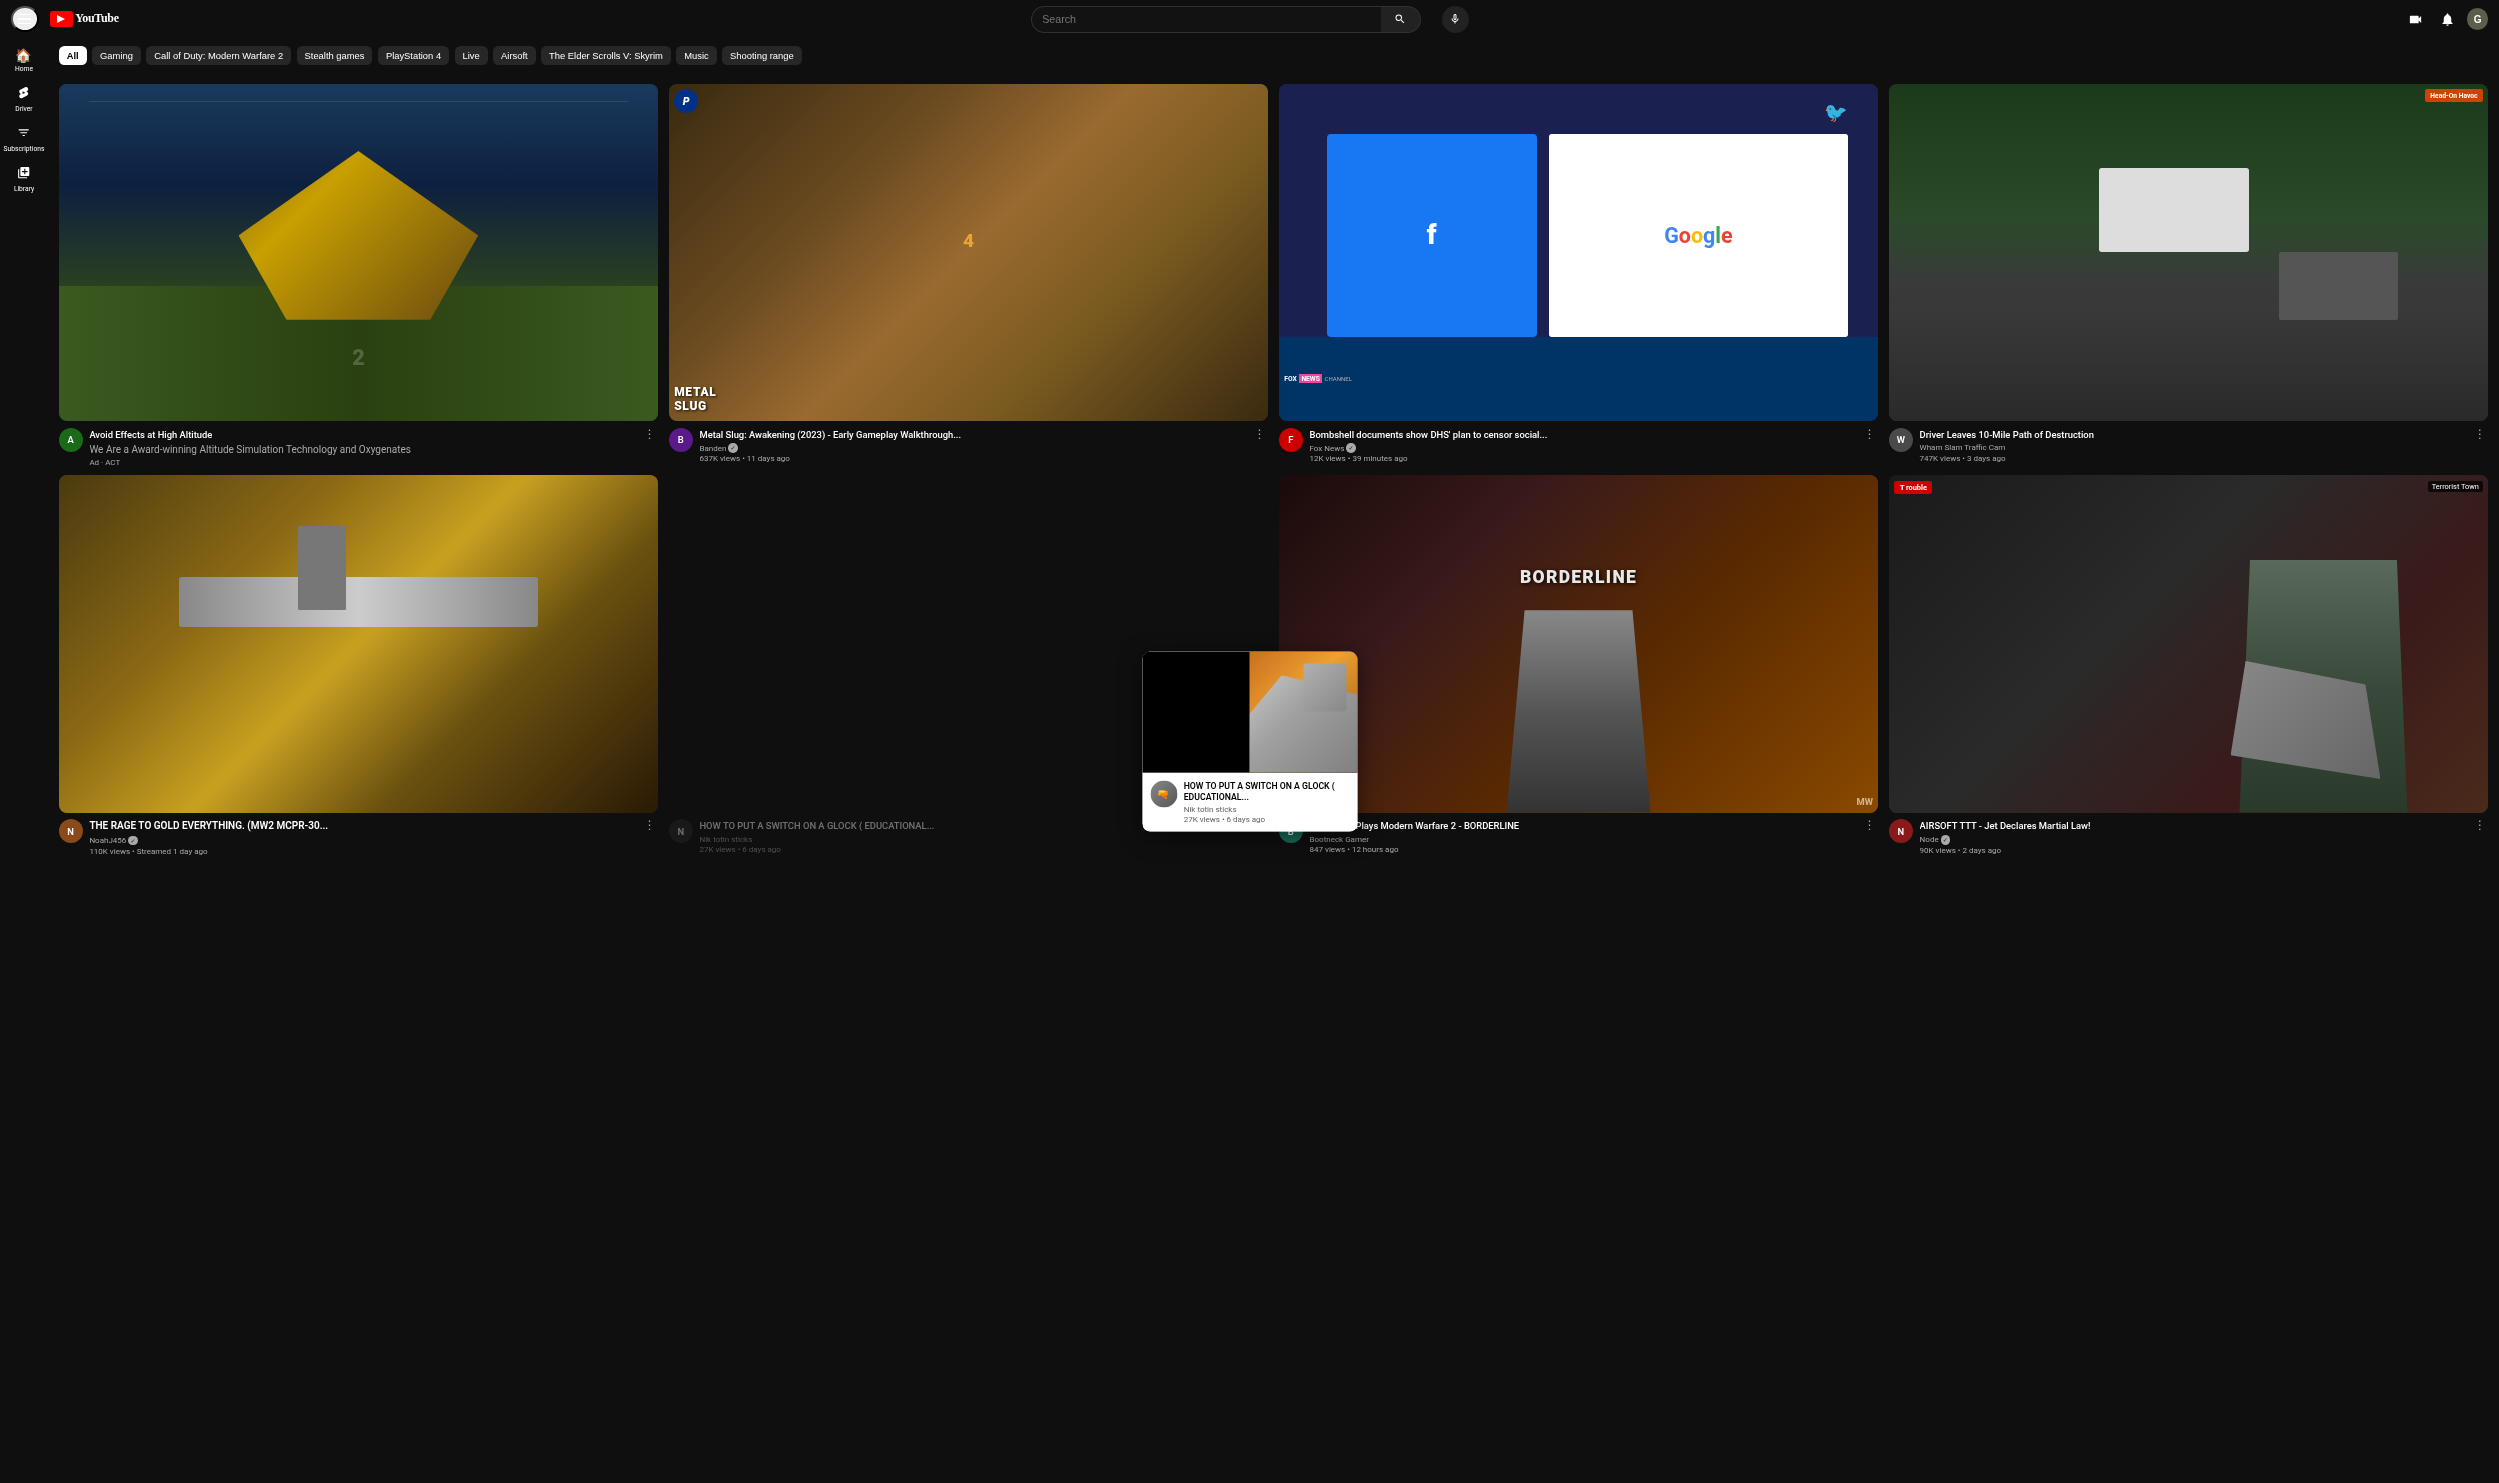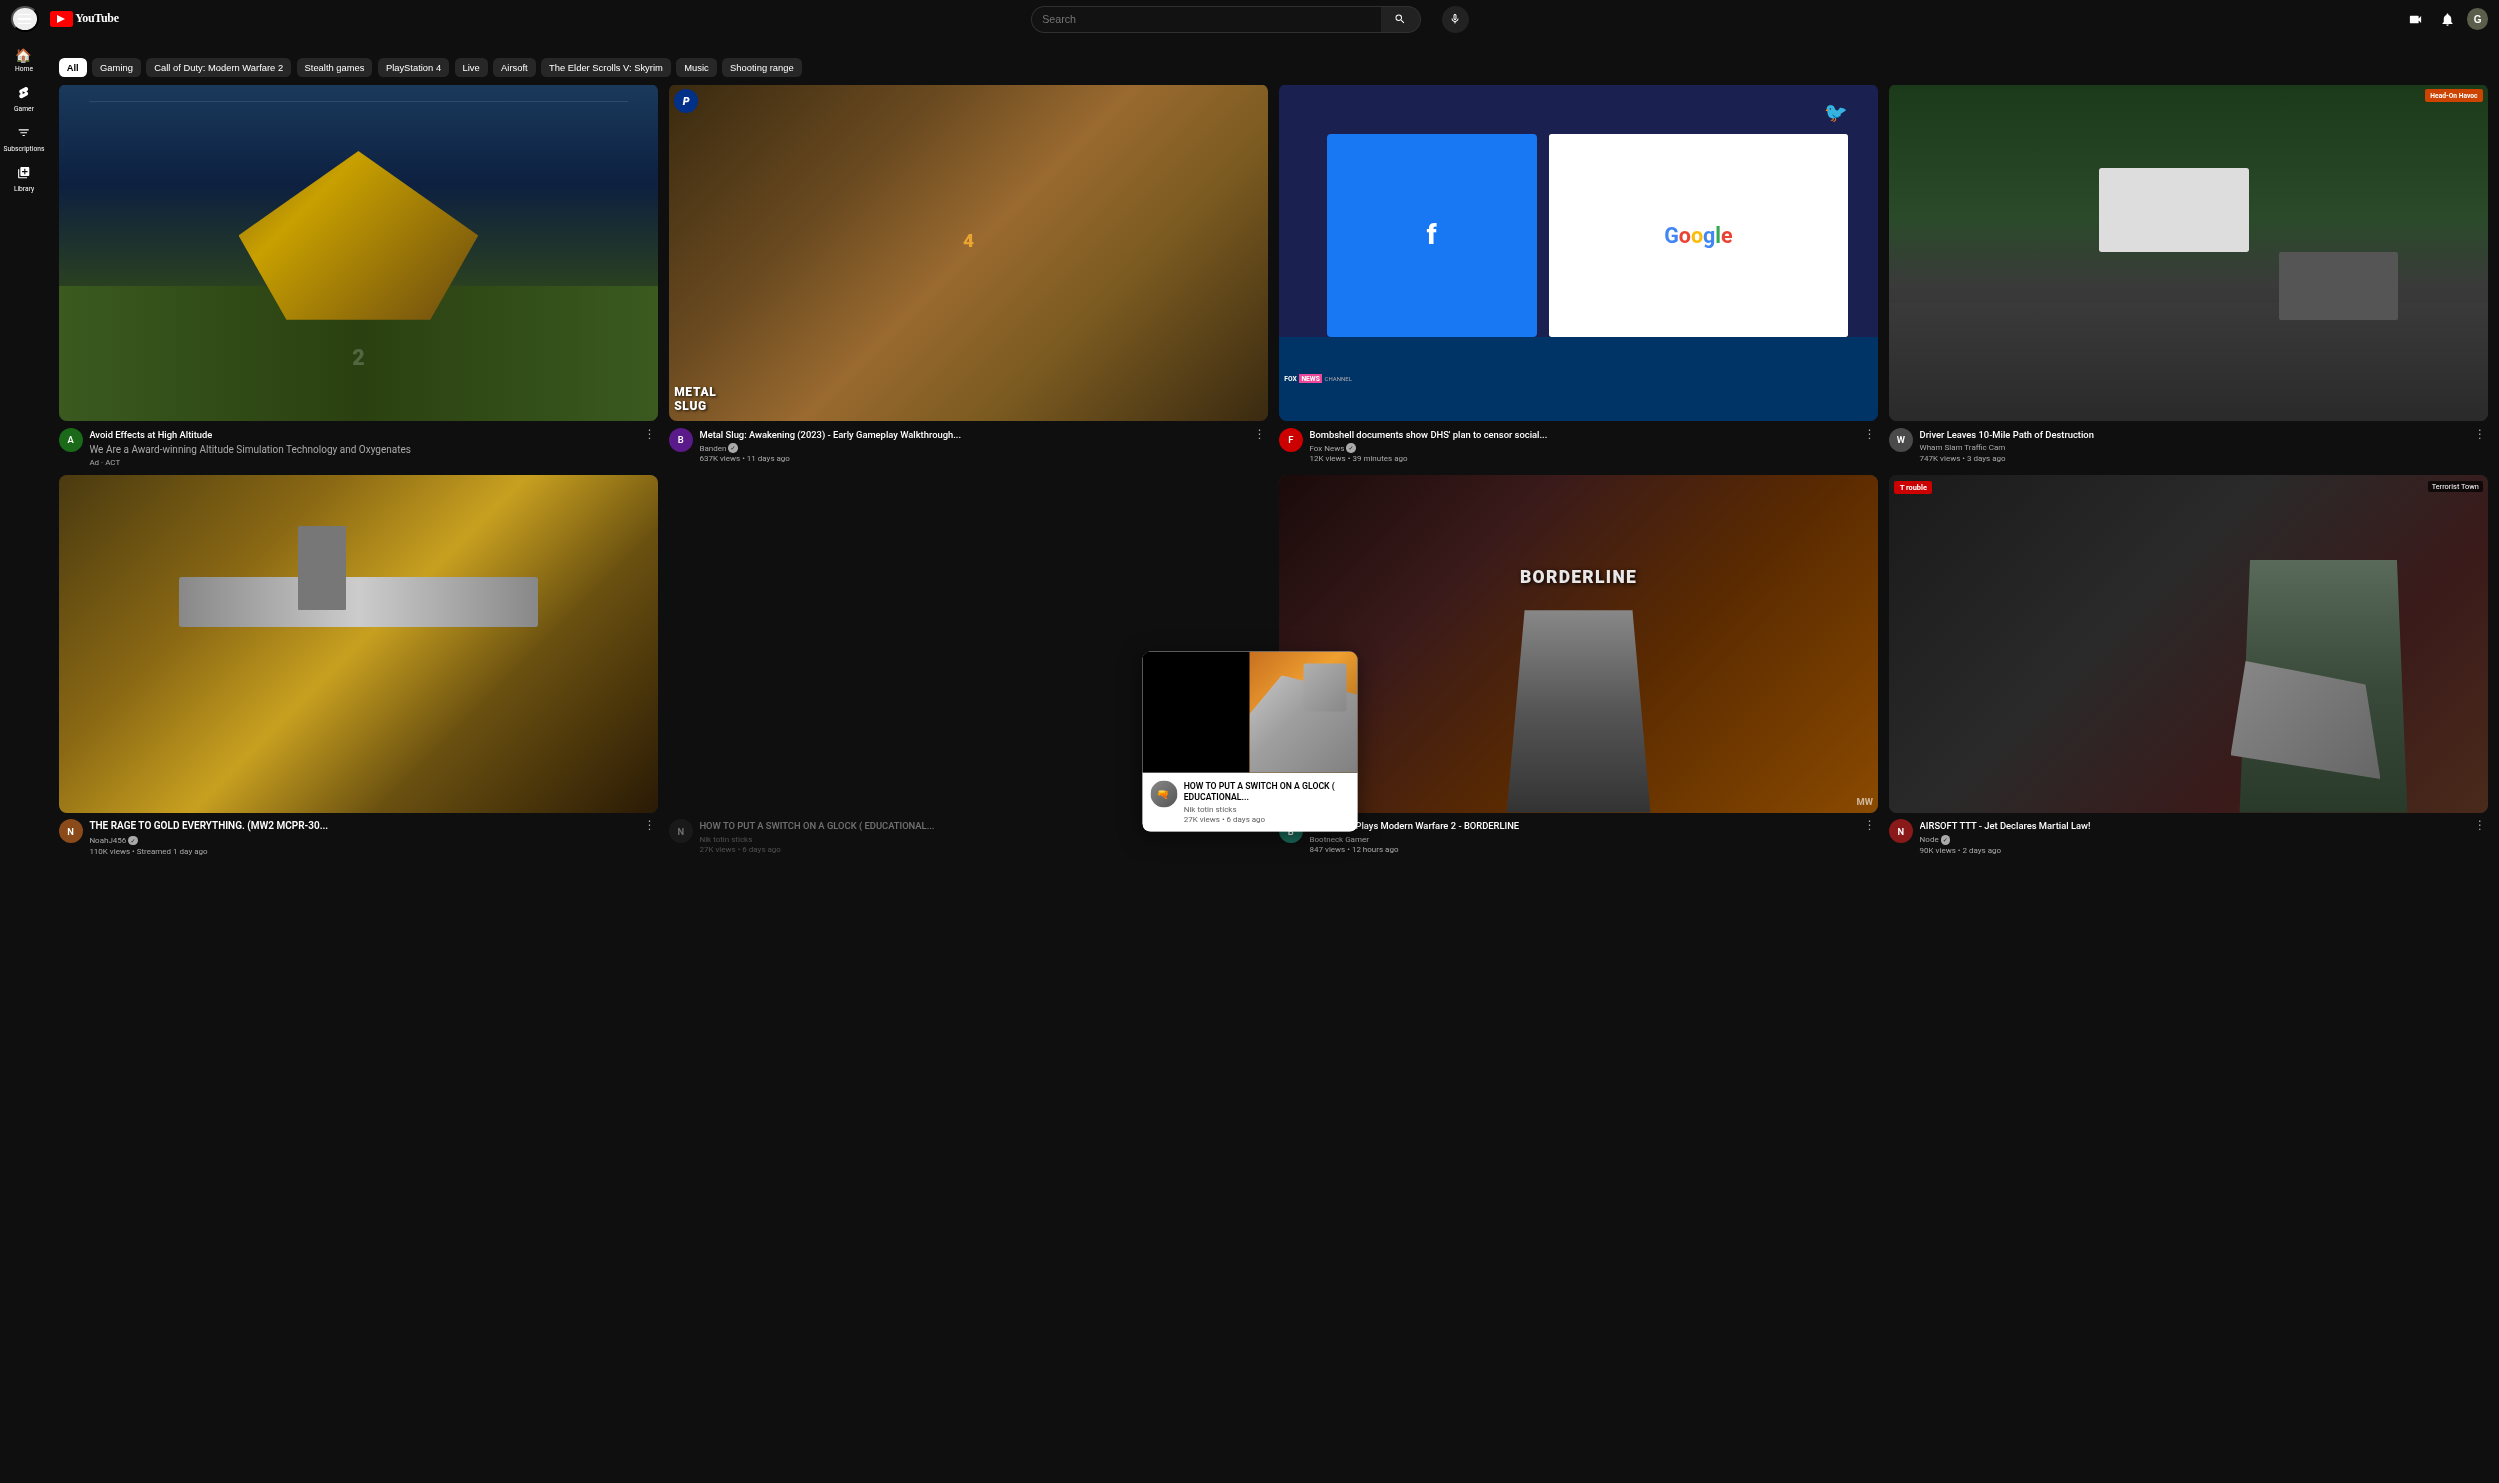--- a/index.html
+++ b/index.html
@@ -198,21 +198,21 @@
     
     .main {
       margin-left: 48px;
       margin-top: 38px;
       padding: 0;
     }
 
     
     .filter-bar {
       position: sticky;
-      top: 50px;
+      top: 38px;
       background: #0f0f0f;
       z-index: 40;
       padding: 8px 10.7px;
       display: flex;
       gap: 5.4px;
       overflow-x: auto;
       scrollbar-width: none;
     }
     .filter-bar::-webkit-scrollbar { display: none; }
     .chip {
@@ -491,21 +491,21 @@
   <div class="sidebar-item">
     <span class="sidebar-icon">🏠</span>
     <span class="sidebar-label">Home</span>
   </div>
   <div class="sidebar-item">
     <span class="sidebar-icon">
       <svg width="13.4" height="13.4" viewBox="0 0 24 24" fill="white">
         <path d="M17.77 10.32l-1.2-.5L18 9.06c1.84-.96 2.53-3.23 1.56-5.06s-3.24-2.53-5.07-1.56L6 6.94c-1.29.68-2.07 2.04-2 3.49.07 1.42.93 2.67 2.22 3.25l1.2.5L6 14.94c-1.84.96-2.53 3.23-1.56 5.06.97 1.83 3.24 2.53 5.07 1.56l8.49-4.5c1.29-.68 2.07-2.04 2-3.49-.07-1.42-.93-2.67-2.23-3.25zM10 14.45v-5l5 2.5-5 2.5z"></path>
       </svg>
     </span>
-    <span class="sidebar-label">Gamer</span>
+    <span class="sidebar-label">Driver</span>
   </div>
   <div class="sidebar-item">
     <span class="sidebar-icon">
       <svg width="13.4" height="13.4" viewBox="0 0 24 24" fill="white">
         <path d="M10 18h4v-2h-4v2zM3 6v2h18V6H3zm3 7h12v-2H6v2z"></path>
       </svg>
     </span>
     <span class="sidebar-label">Subscriptions</span>
   </div>
   <div class="sidebar-item">

